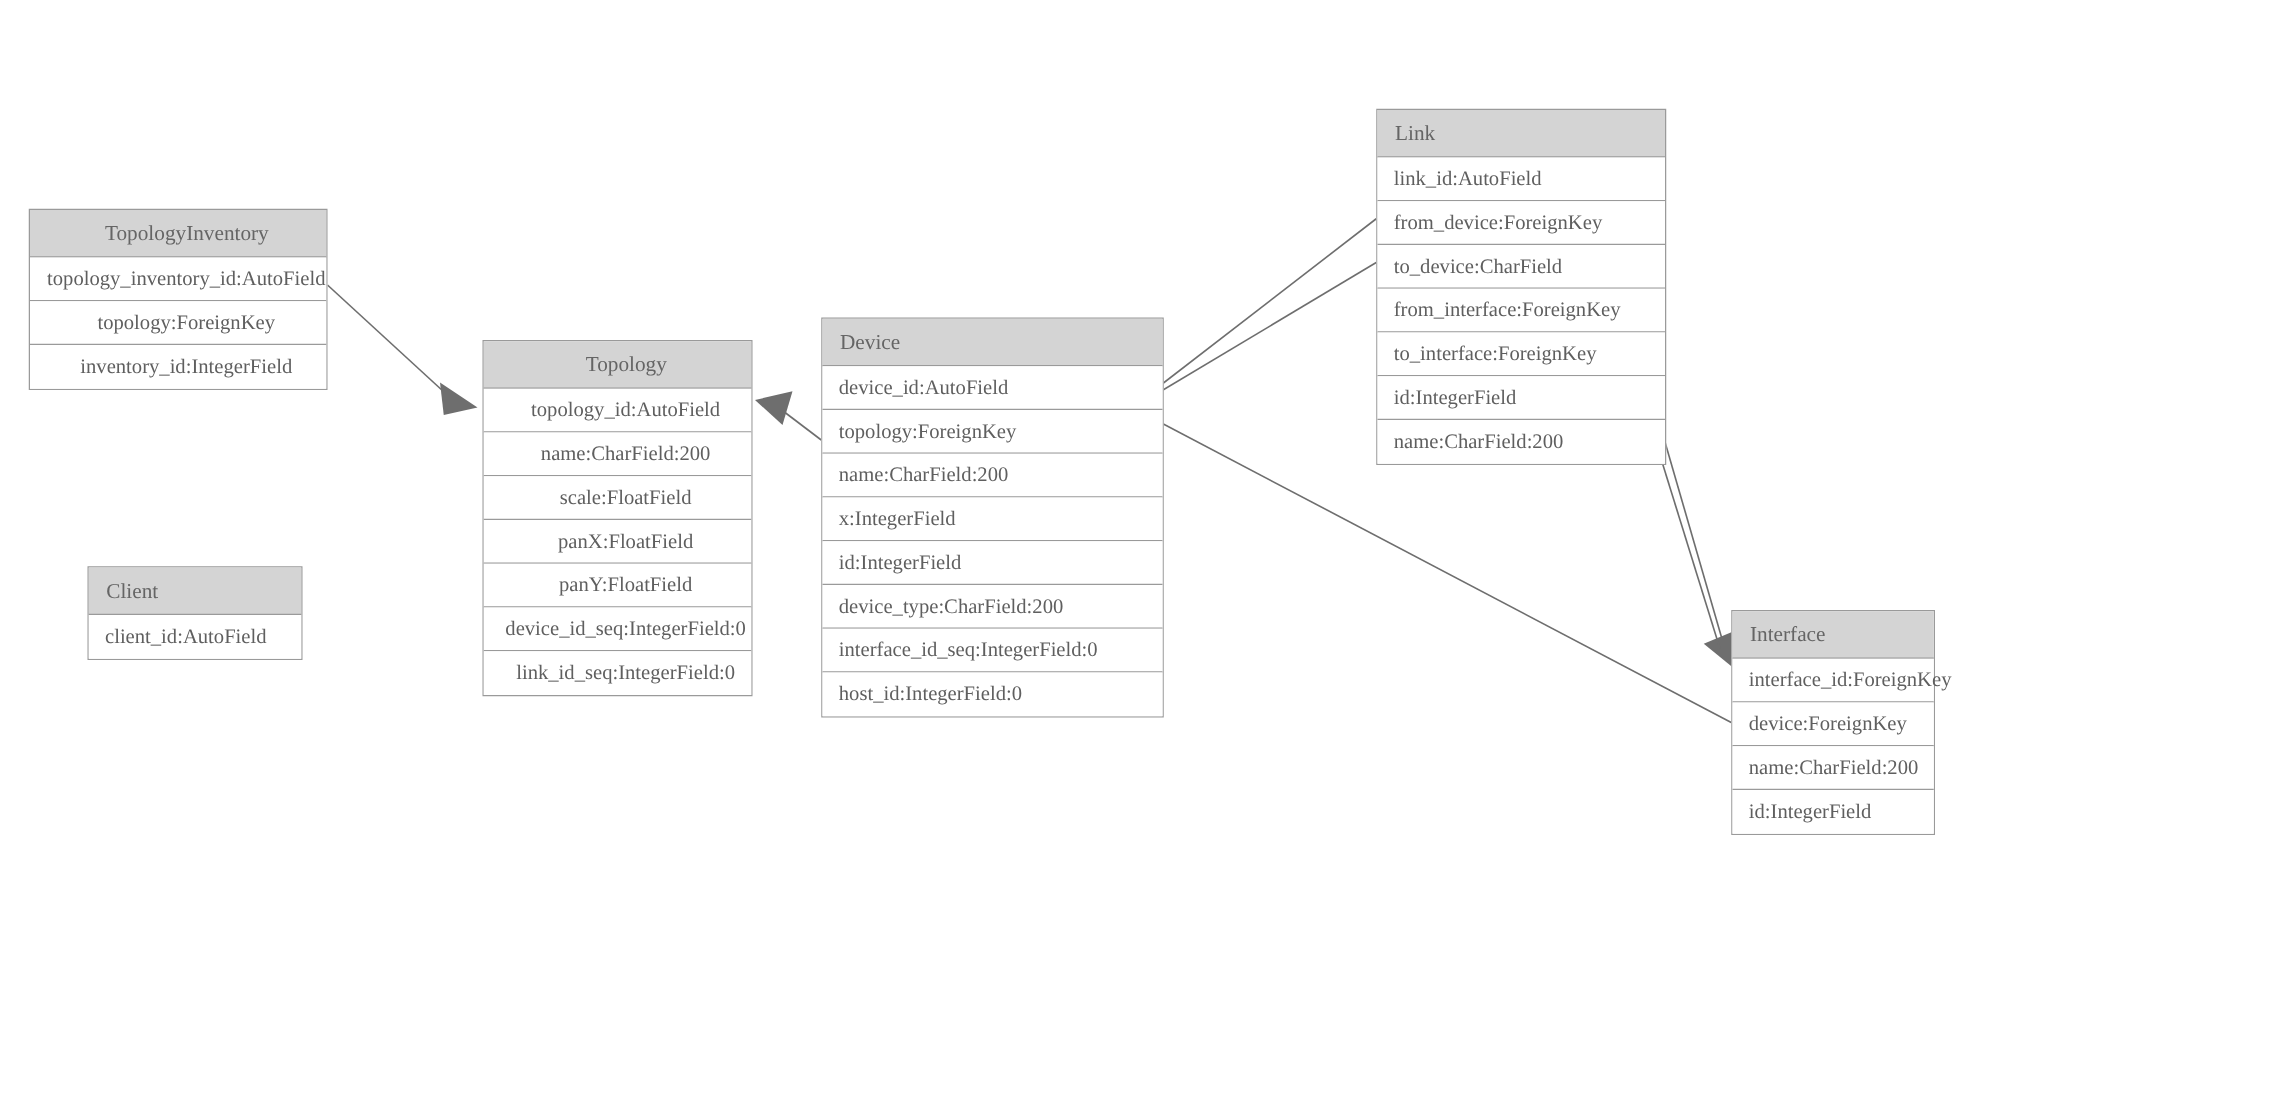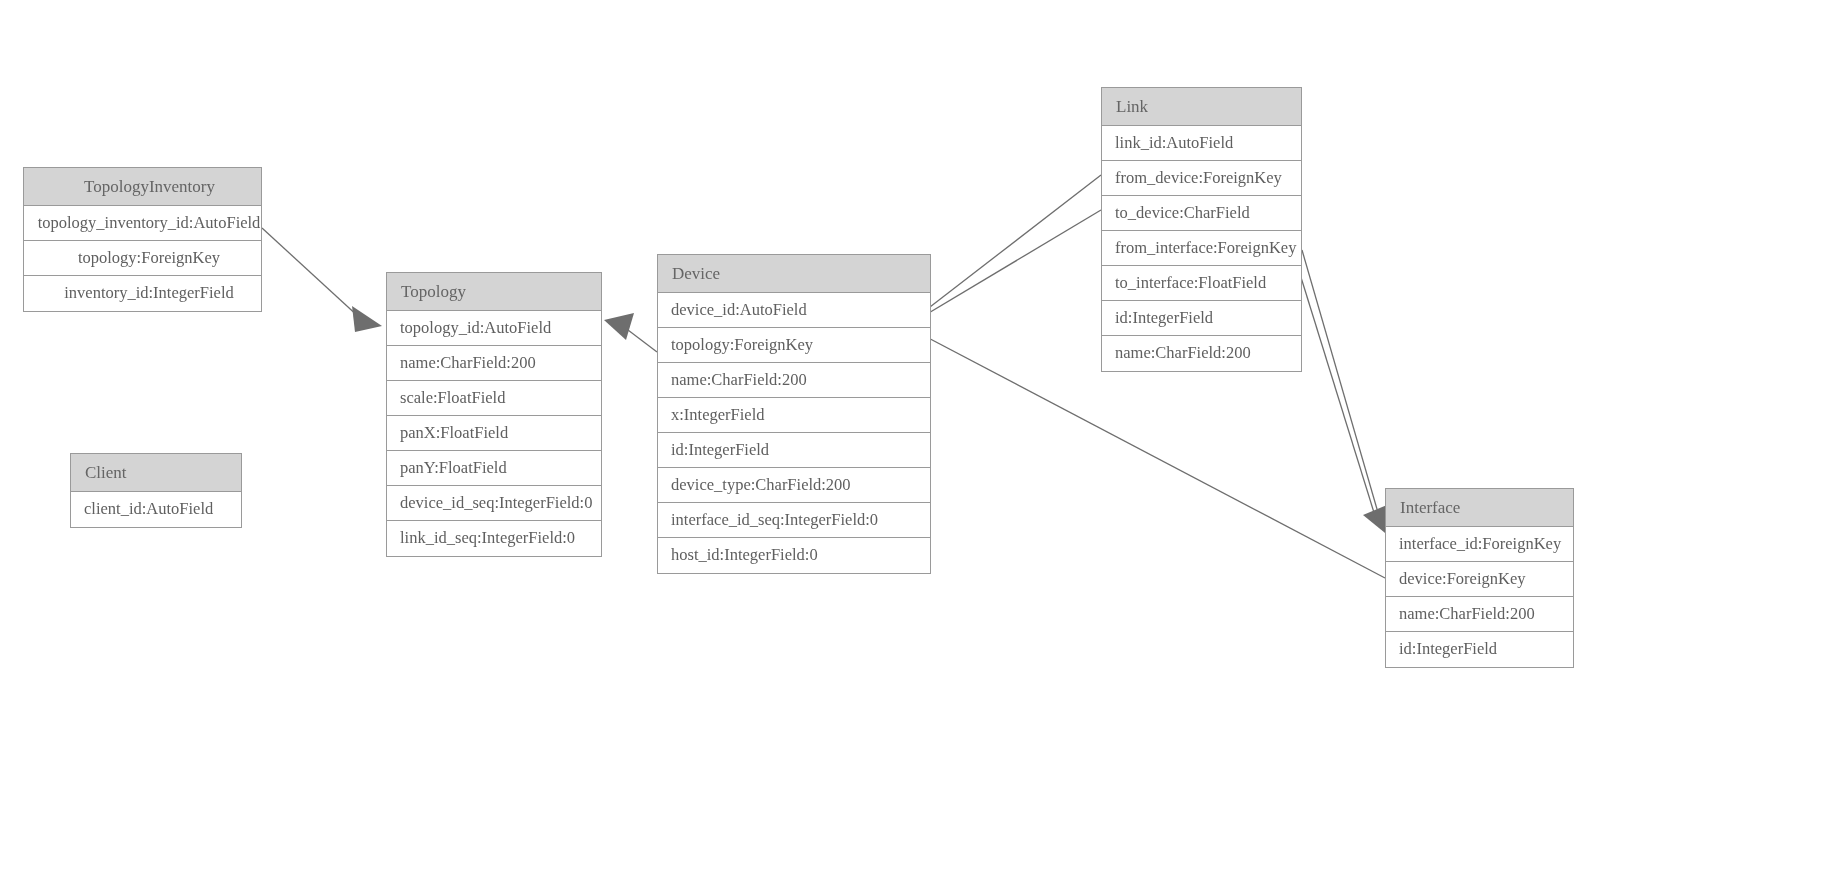--- a/index.html
+++ b/index.html
@@ -111,21 +111,21 @@
     </div>
   </div>
 
   <div class="entity" style="left:70px; top:453px; width:172px;">
     <div class="entity-header">Client</div>
     <div class="entity-rows">
       <div class="entity-row">client_id:AutoField</div>
     </div>
   </div>
 
-  <div class="entity" style="left:386px; top:272px; width:216px;">
+  <div class="entity" style="left:386px; top:272px; width:216px;text-align:center;">
     <div class="entity-header">Topology</div>
     <div class="entity-rows">
       <div class="entity-row">topology_id:AutoField</div>
       <div class="entity-row">name:CharField:200</div>
       <div class="entity-row">scale:FloatField</div>
       <div class="entity-row">panX:FloatField</div>
       <div class="entity-row">panY:FloatField</div>
       <div class="entity-row">device_id_seq:IntegerField:0</div>
       <div class="entity-row">link_id_seq:IntegerField:0</div>
     </div>
@@ -138,34 +138,34 @@
       <div class="entity-row">topology:ForeignKey</div>
       <div class="entity-row">name:CharField:200</div>
       <div class="entity-row">x:IntegerField</div>
       <div class="entity-row">id:IntegerField</div>
       <div class="entity-row">device_type:CharField:200</div>
       <div class="entity-row">interface_id_seq:IntegerField:0</div>
       <div class="entity-row">host_id:IntegerField:0</div>
     </div>
   </div>
 
-  <div class="entity" style="left:1101px; top:87px; width:201px;">
+  <div class="entity" style="left:1101px; top:87px; width:232px;">
     <div class="entity-header">Link</div>
     <div class="entity-rows">
       <div class="entity-row">link_id:AutoField</div>
       <div class="entity-row">from_device:ForeignKey</div>
       <div class="entity-row">to_device:CharField</div>
       <div class="entity-row">from_interface:ForeignKey</div>
-      <div class="entity-row">to_interface:FloatField</div>
+      <div class="entity-row">to_interface:ForeignKey</div>
       <div class="entity-row">id:IntegerField</div>
       <div class="entity-row">name:CharField:200</div>
     </div>
   </div>
 
-  <div class="entity" style="left:1385px; top:488px; width:189px;">
+  <div class="entity" style="left:1385px; top:488px; width:163px;">
     <div class="entity-header">Interface</div>
     <div class="entity-rows">
       <div class="entity-row">interface_id:ForeignKey</div>
       <div class="entity-row">device:ForeignKey</div>
       <div class="entity-row">name:CharField:200</div>
       <div class="entity-row">id:IntegerField</div>
     </div>
   </div>
 
 </div>

